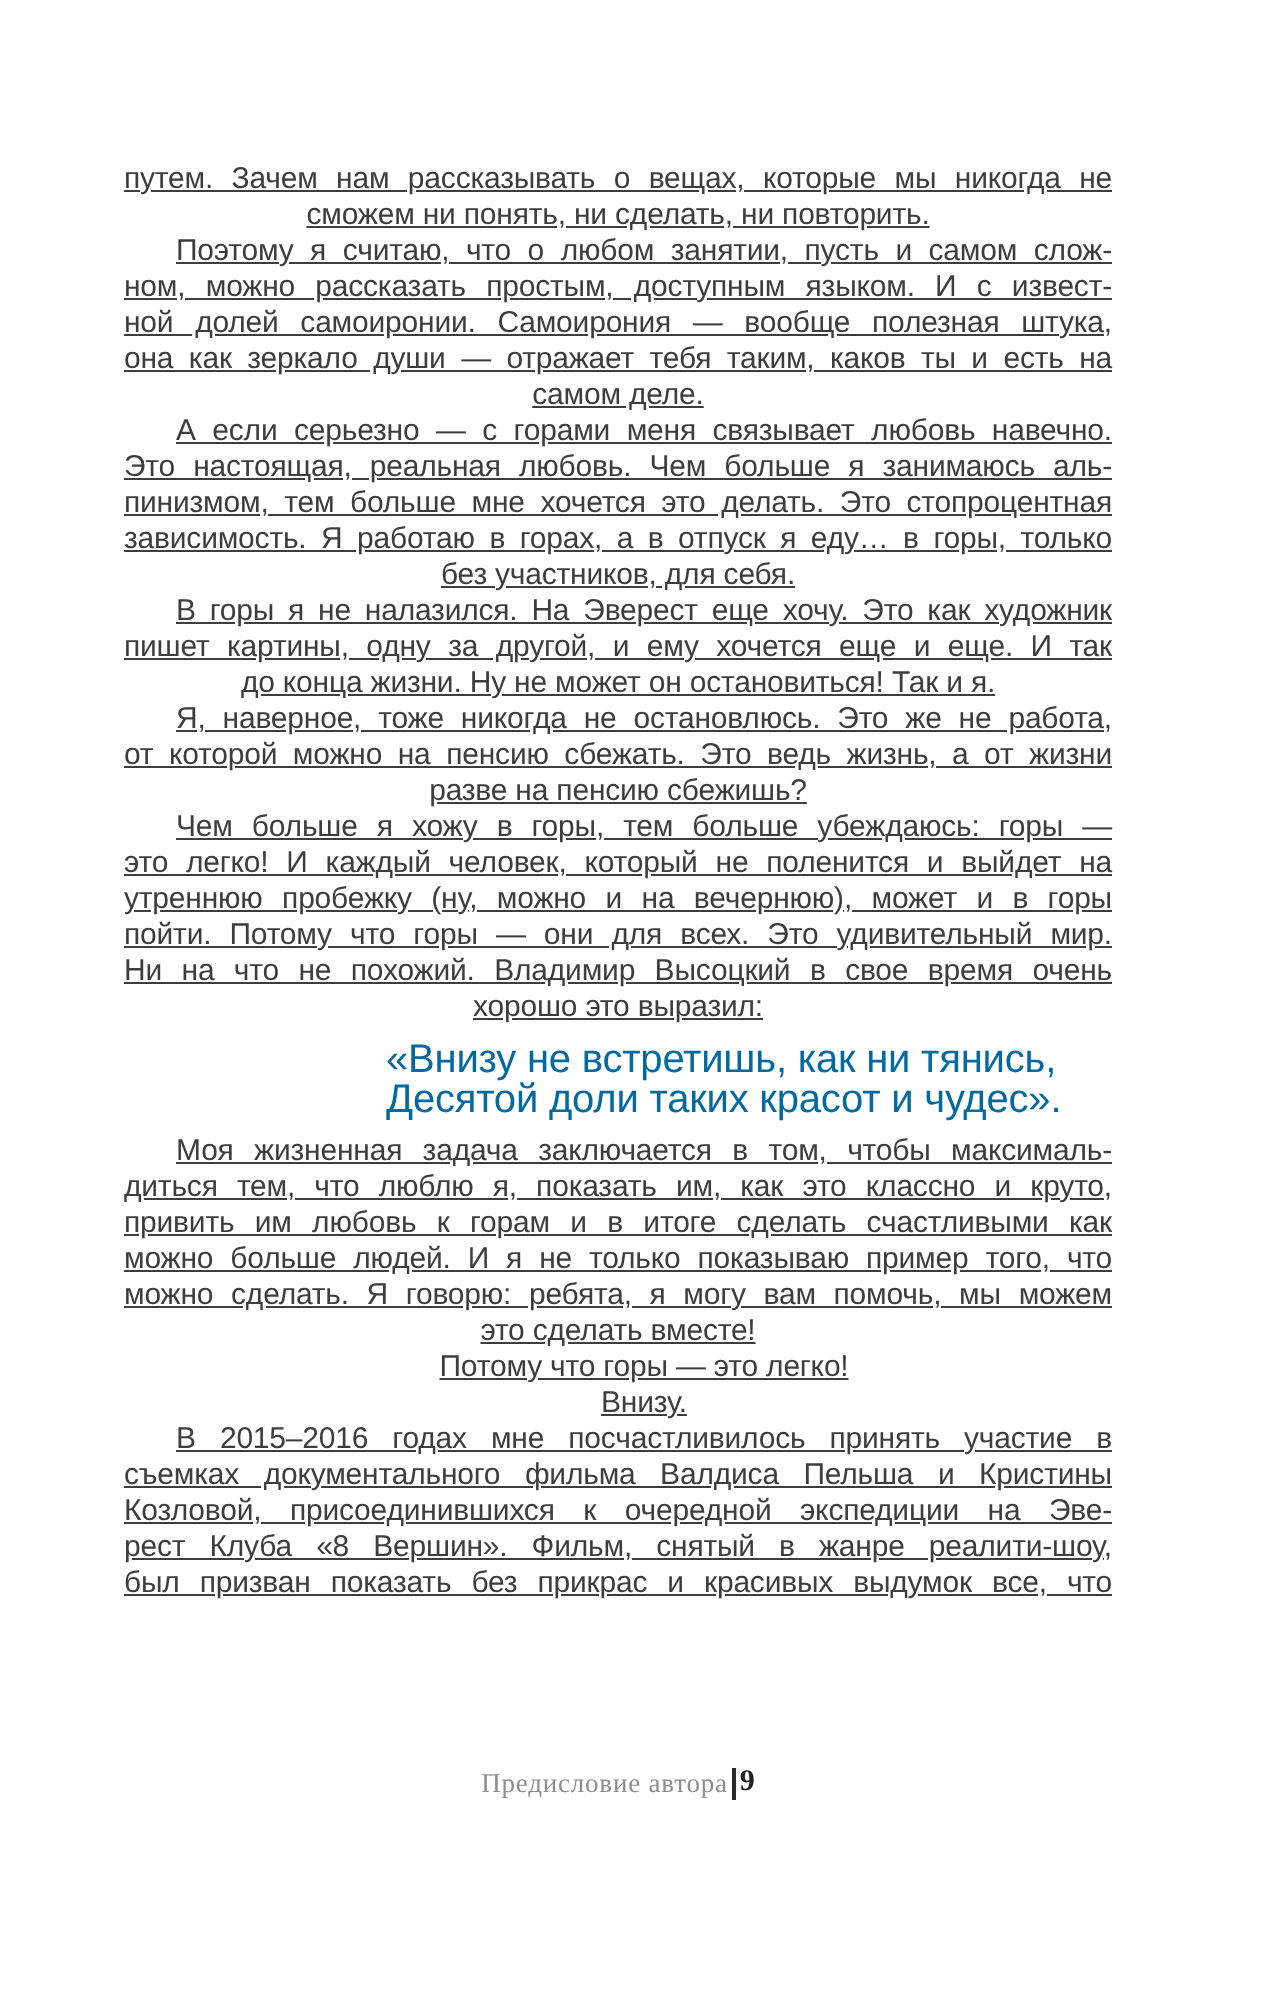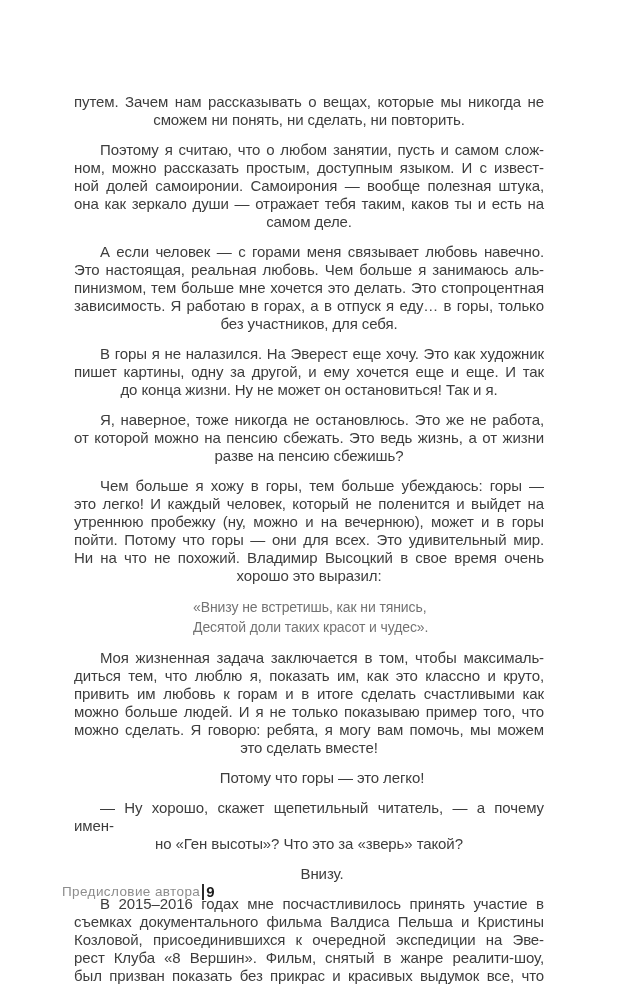--- a/index.html
+++ b/index.html
@@ -17,40 +17,41 @@
   }
   .text-block {
     position: absolute;
     left: 62px; top: 81px;
     width: 494px;
     color: #3d3d3d;
     font-size: 15px;
     line-height: 18px;
     letter-spacing: -0.1px;
   }
-  .para { margin: 12px; }
+  .para { margin: 0; text-decoration: underline; }
   .line { white-space: normal; text-align: center; }
   .line.just { text-align: justify; text-align-last: justify; }
   .line.first { text-indent: 26px; }
   .quote {
     margin: 7px 0 7px 131px;
     padding: 0;
-    font-size: 14px;
+    font-size: 20px;
     line-height: 20px;
-    color: #737373;
+    color: #0369a1;
   }
   .quote .qline { text-align: left; }
   .footer {
     position: absolute;
     left: 62px; top: 883px;
     width: 494px;
     display: flex;
-    justify-content: flex-start;
+    justify-content: center;
     align-items: center;
     gap: 2px;
+    font-family: Liberation Serif, serif;
   }
   .footer-section {
     color: #8d8d8d;
     font-size: 13.5px;
     letter-spacing: 0.4px;
   }
   .footer-divider {
     display: inline-block;
     width: 2px; height: 16px;
     background: #2b2b2b;
@@ -72,21 +73,21 @@
           <div class="line">сможем ни понять, ни сделать, ни повторить.</div>
         </div>
         <div class="para">
           <div class="line just first">Поэтому я считаю, что о любом занятии, пусть и самом слож-</div>
           <div class="line just">ном, можно рассказать простым, доступным языком. И с извест-</div>
           <div class="line just">ной долей самоиронии. Самоирония — вообще полезная штука,</div>
           <div class="line just">она как зеркало души — отражает тебя таким, каков ты и есть на</div>
           <div class="line">самом деле.</div>
         </div>
         <div class="para">
-          <div class="line just first">А если человек — с горами меня связывает любовь навечно.</div>
+          <div class="line just first">А если серьезно — с горами меня связывает любовь навечно.</div>
           <div class="line just">Это настоящая, реальная любовь. Чем больше я занимаюсь аль-</div>
           <div class="line just">пинизмом, тем больше мне хочется это делать. Это стопроцентная</div>
           <div class="line just">зависимость. Я работаю в горах, а в отпуск я еду… в горы, только</div>
           <div class="line">без участников, для себя.</div>
         </div>
         <div class="para">
           <div class="line just first">В горы я не налазился. На Эверест еще хочу. Это как художник</div>
           <div class="line just">пишет картины, одну за другой, и ему хочется еще и еще. И так</div>
           <div class="line">до конца жизни. Ну не может он остановиться! Так и я.</div>
         </div>
@@ -114,24 +115,20 @@
           <div class="line just">диться тем, что люблю я, показать им, как это классно и круто,</div>
           <div class="line just">привить им любовь к горам и в итоге сделать счастливыми как</div>
           <div class="line just">можно больше людей. И я не только показываю пример того, что</div>
           <div class="line just">можно сделать. Я говорю: ребята, я могу вам помочь, мы можем</div>
           <div class="line">это сделать вместе!</div>
         </div>
         <div class="para">
           <div class="line first">Потому что горы — это легко!</div>
         </div>
         <div class="para">
-          <div class="line just first">— Ну хорошо, скажет щепетильный  читатель, — а почему имен-</div>
-          <div class="line">но «Ген высоты»? Что это за «зверь» такой?</div>
-        </div>
-        <div class="para">
           <div class="line first">Внизу.</div>
         </div>
         <div class="para">
           <div class="line just first">В 2015–2016 годах мне посчастливилось принять участие в</div>
           <div class="line just">съемках документального фильма Валдиса Пельша и Кристины</div>
           <div class="line just">Козловой, присоединившихся к очередной экспедиции на Эве-</div>
           <div class="line just">рест Клуба «8 Вершин». Фильм, снятый в жанре реалити-шоу,</div>
           <div class="line just">был призван показать без прикрас и красивых выдумок все, что</div>
         </div>
       </section>

